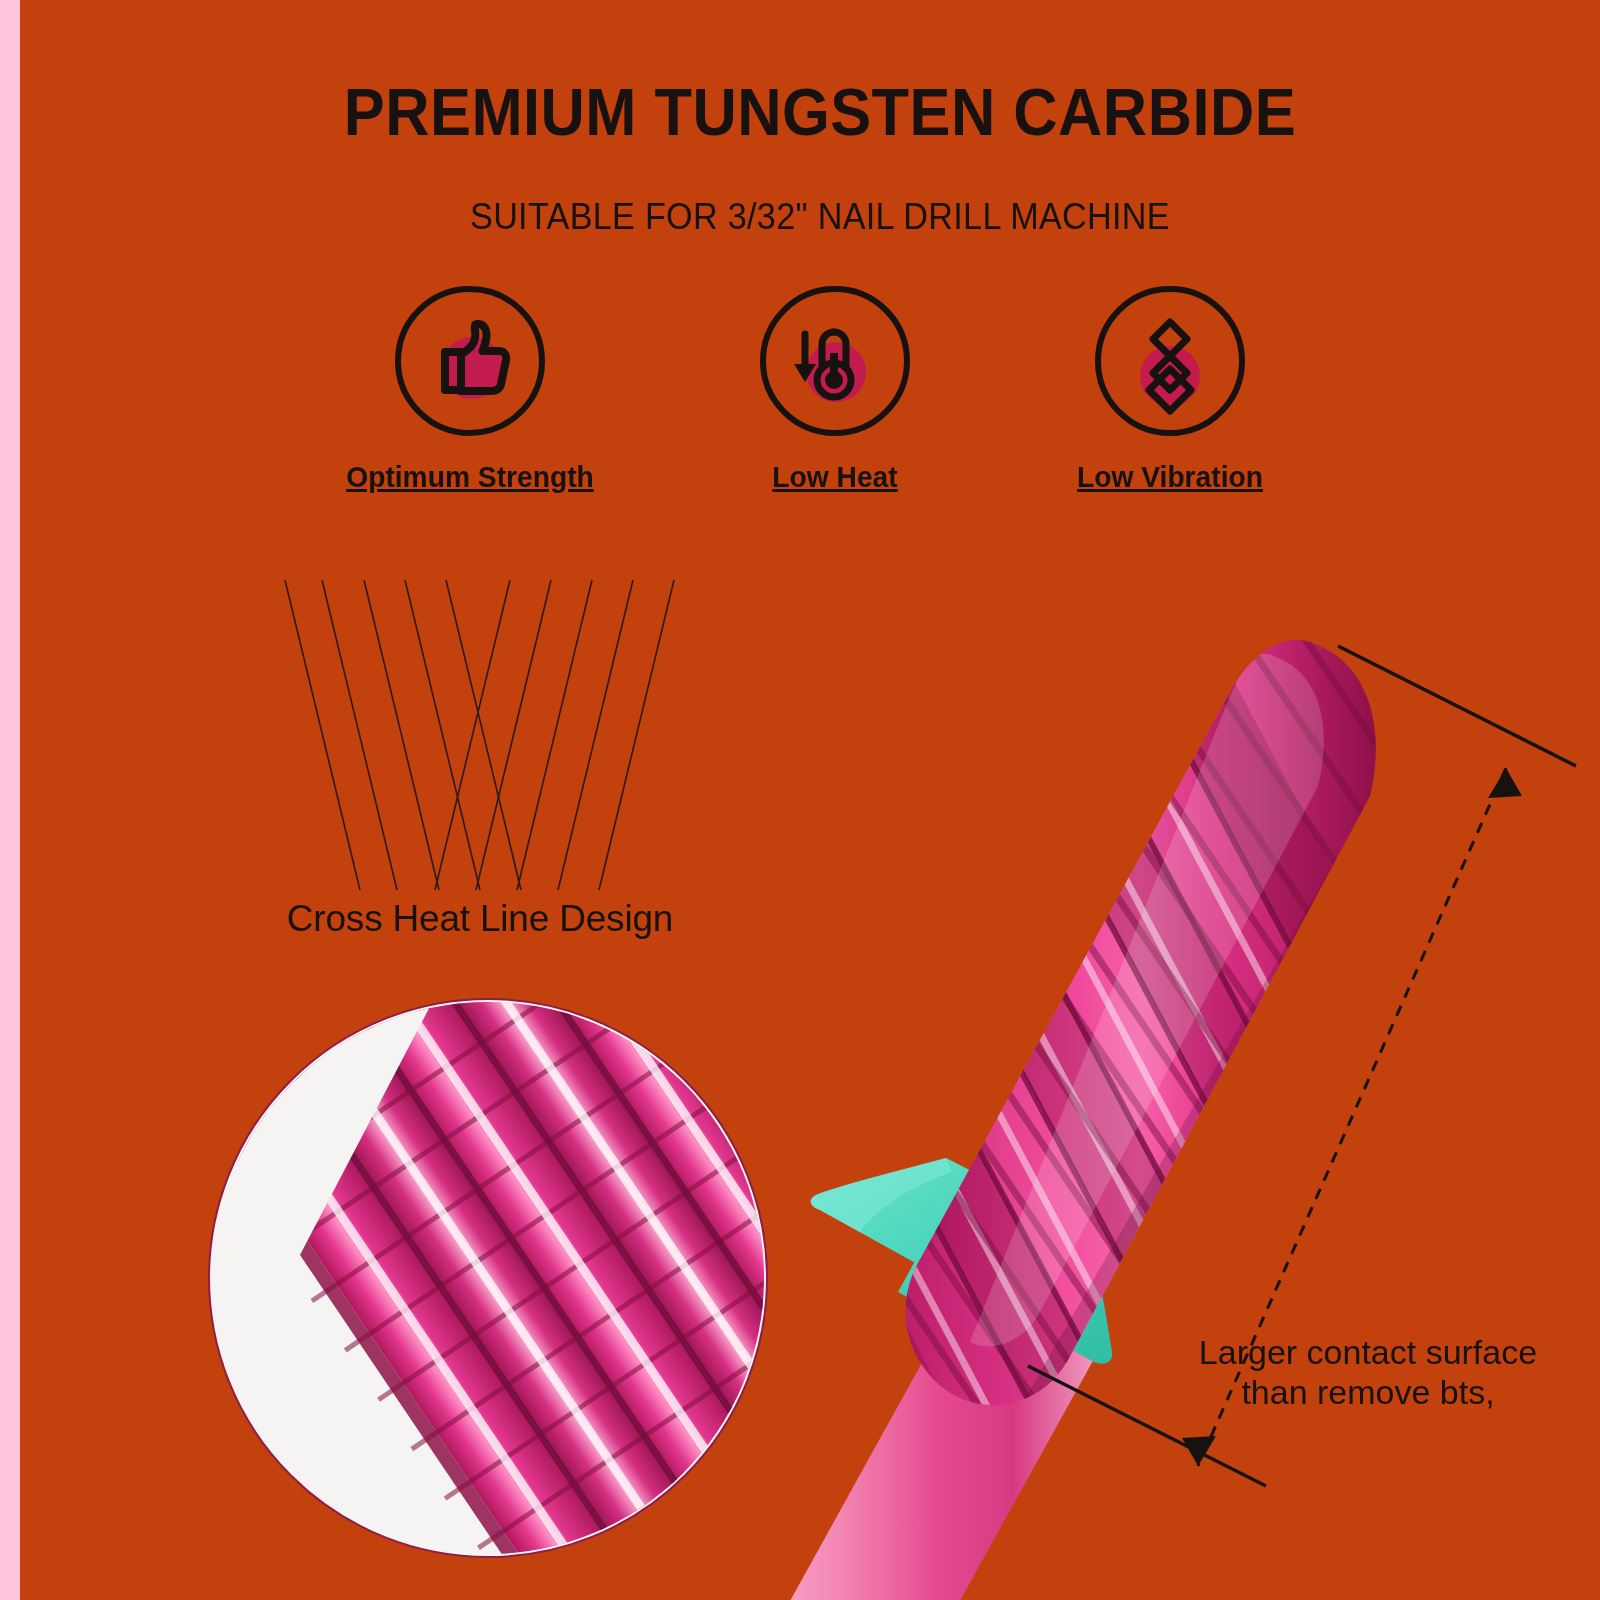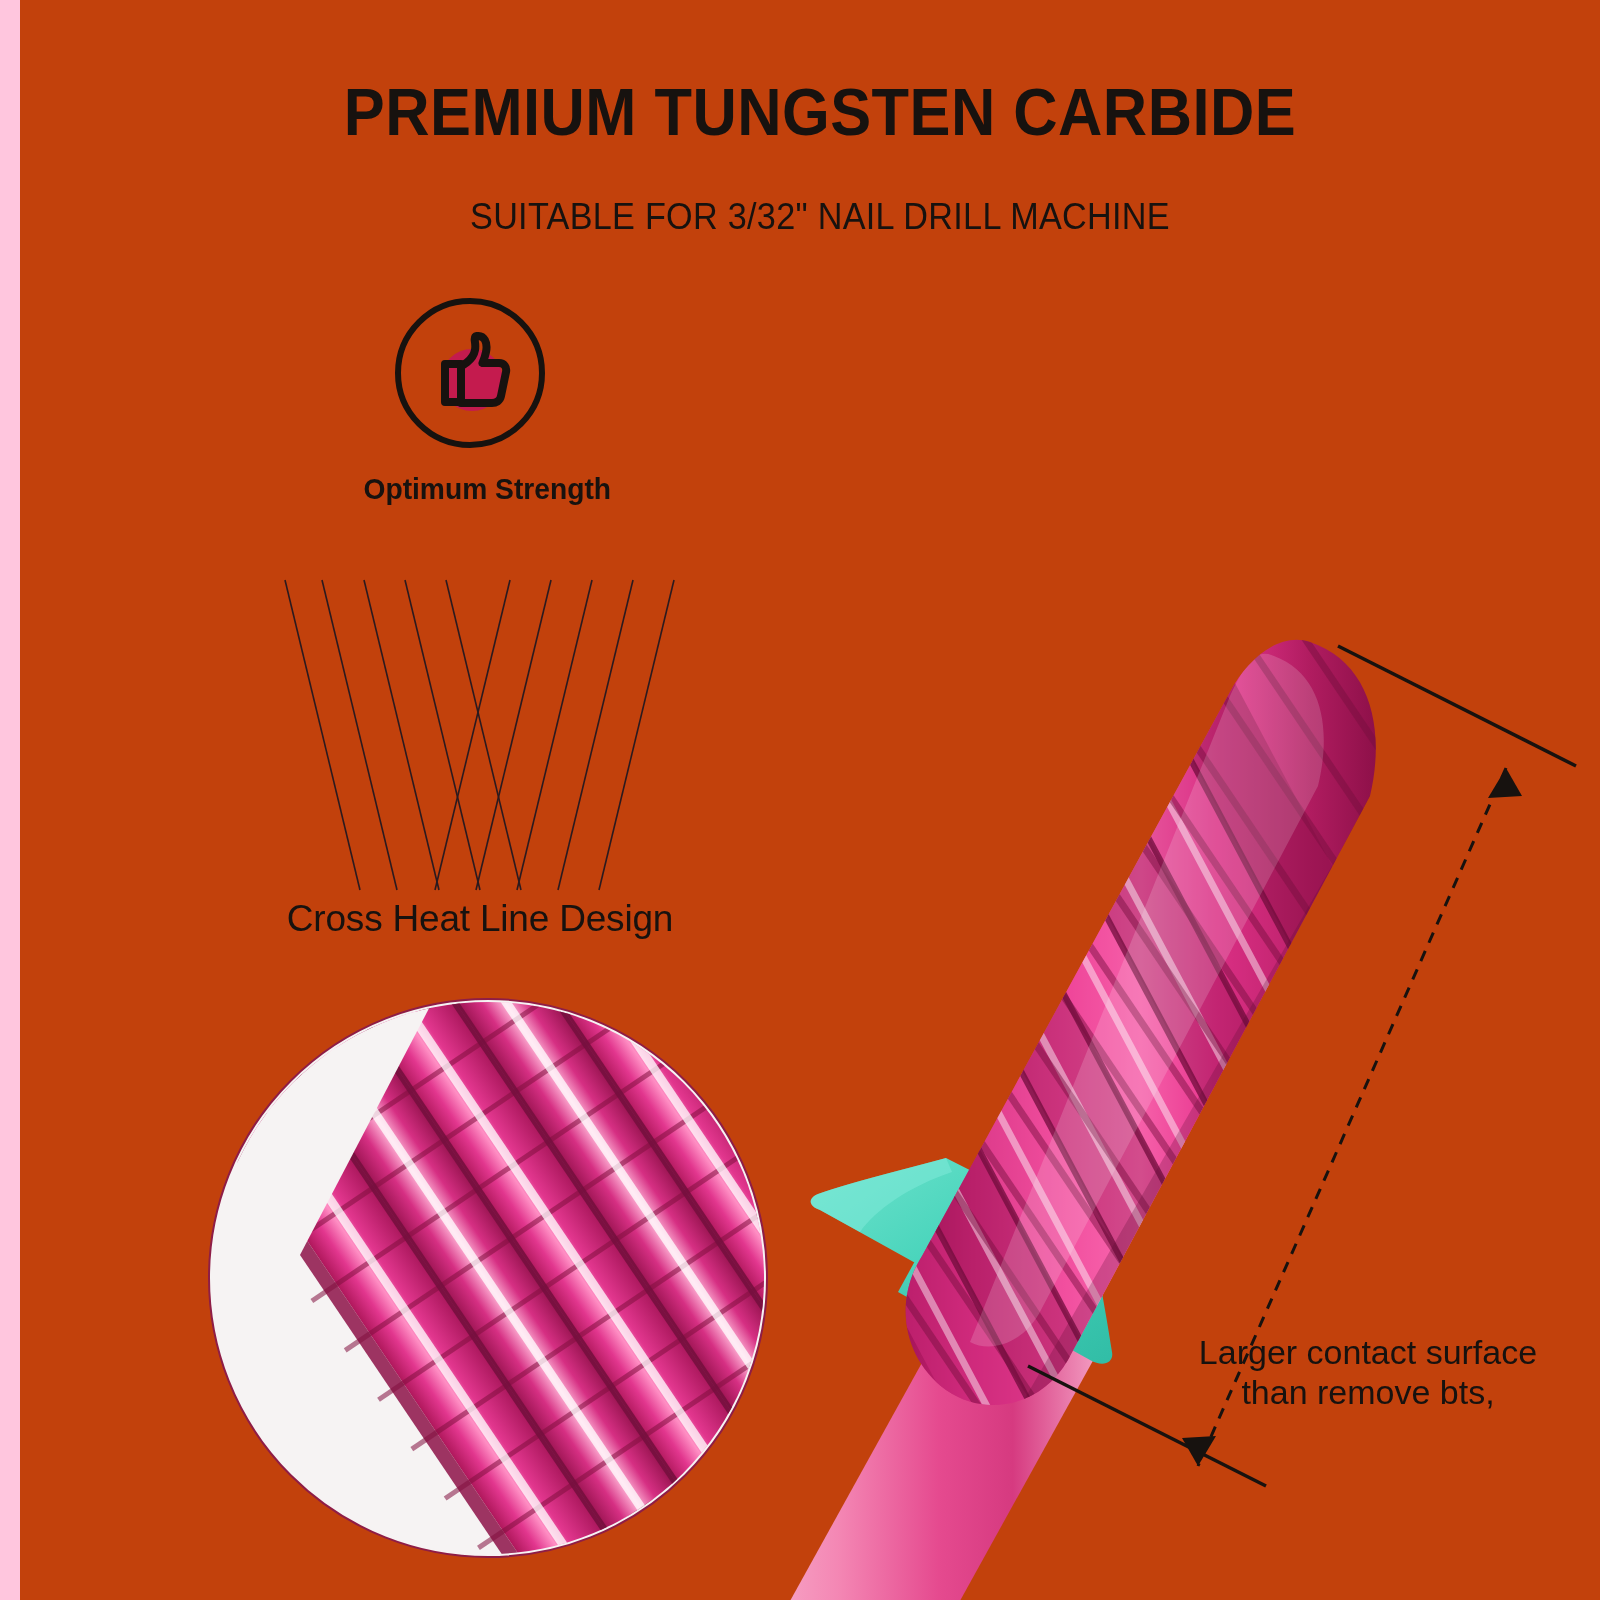--- a/index.html
+++ b/index.html
@@ -48,23 +48,24 @@
   
   .features {
     position: absolute;
     top: 286px;
     left: 300px;
     width: 1000px;
     height: 230px;
   }
   .feature {
     position: absolute;
-    top: 12px;
+    top: 0;
     width: 300px;
-    text-align: right;
+    text-align: center;
+    text-decoration: underline;
   }
   .feature.f0 { left: 0px; }
   .feature.f1 { left: 365px; }
   .feature.f2 { left: 700px; }
 
   .feature-circle {
     position: relative;
     width: 150px;
     height: 150px;
     margin: 0 auto;
@@ -164,21 +165,51 @@
       <div class="feature-circle">
         <svg class="feature-icon-svg" width="110" height="110" viewBox="0 0 110 110">
           <circle cx="57" cy="62" r="31" fill="#c41b4e"></circle>
           <path d="M30 46 L46 46 L46 84 L30 84 Z" fill="none" stroke="#17120f" stroke-width="8" stroke-linejoin="round"></path>
           <path d="M46 50 L46 48 C46 48 58 43 60 32 C61.5 23 57 19 62 18 C69 17 73 24 71 34 C70 39 67.5 45 67.5 45 L84 45 C89 45 92 49 91 54 L86 78 C85 83 81 85 77 85 L46 85 Z" fill="none" stroke="#17120f" stroke-width="8" stroke-linejoin="round" stroke-linecap="round"></path>
         </svg>
       </div>
       <div class="feature-label">Optimum Strength</div>
     </div>
 
-
+    <div class="feature f1">
+      <div class="feature-circle">
+        <svg class="feature-icon-svg" width="110" height="110" viewBox="0 0 110 110">
+          <circle cx="56" cy="66" r="30" fill="#c41b4e"></circle>
+
+          <path d="M54 26 a12 12 0 0 1 12 12 L66 62" fill="none" stroke="#17120f" stroke-width="7" stroke-linecap="round"></path>
+          <path d="M54 26 a12 12 0 0 0 -12 12 L42 62" fill="none" stroke="#17120f" stroke-width="7" stroke-linecap="round"></path>
+          <circle cx="54" cy="74" r="17" fill="none" stroke="#17120f" stroke-width="7"></circle>
+          <circle cx="54" cy="74" r="9" fill="#17120f"></circle>
+          <rect x="50" y="47" width="8" height="26" fill="#17120f"></rect>
+
+          <line x1="25" y1="28" x2="25" y2="62" stroke="#17120f" stroke-width="7" stroke-linecap="round"></line>
+          <path d="M14 58 L36 58 L25 76 Z" fill="#17120f"></path>
+        </svg>
+      </div>
+      <div class="feature-label">Low Heat</div>
+    </div>
+
+    <div class="feature f2">
+      <div class="feature-circle">
+        <svg class="feature-icon-svg" width="110" height="110" viewBox="0 0 110 110">
+          <circle cx="55" cy="70" r="30" fill="#c41b4e"></circle>
+          <g fill="none" stroke="#17120f" stroke-width="7" stroke-linejoin="round">
+            <path d="M55 16 L72 33 L55 50 L38 33 Z"></path>
+            <path d="M55 50 L72 67 L55 84 L38 67 Z"></path>
+            <path d="M55 63 L76 84 L55 105 L34 84 Z"></path>
+          </g>
+        </svg>
+      </div>
+      <div class="feature-label">Low Vibration</div>
+    </div>
   </div>
 
   <svg class="crossteeth" viewBox="0 0 420 320" preserveAspectRatio="none">
     <g stroke="#2b1a1f" stroke-width="1.6" fill="none">
 
       <line x1="15" y1="5" x2="90" y2="315"></line>
       <line x1="52" y1="5" x2="127" y2="315"></line>
       <line x1="94" y1="5" x2="169" y2="315"></line>
       <line x1="135" y1="5" x2="210" y2="315"></line>
       <line x1="176" y1="5" x2="251" y2="315"></line>

